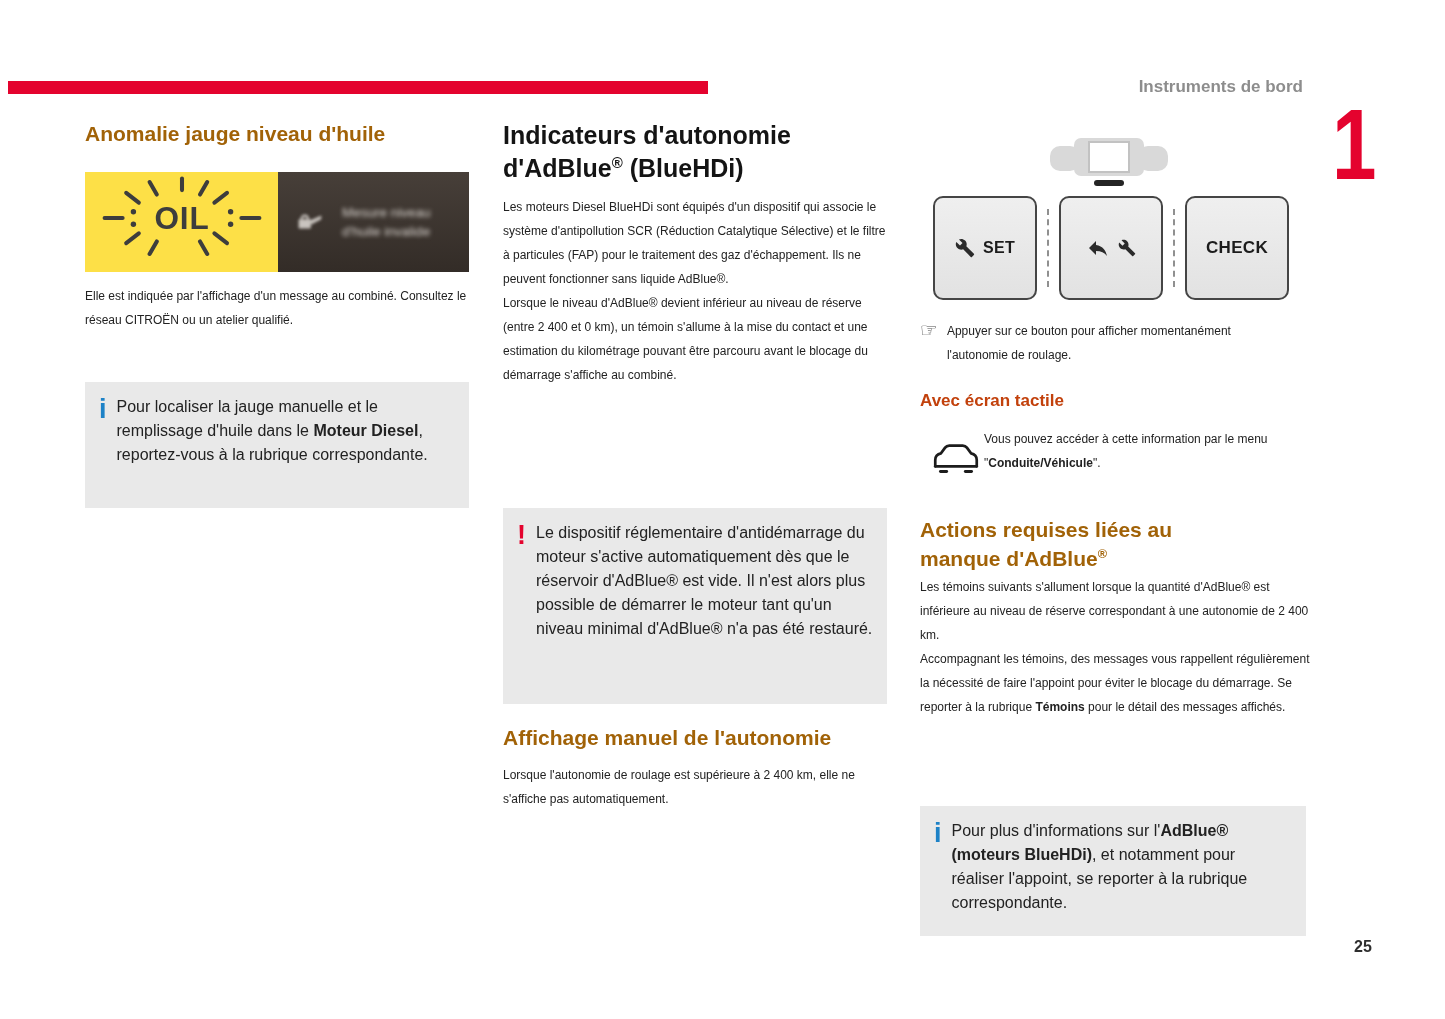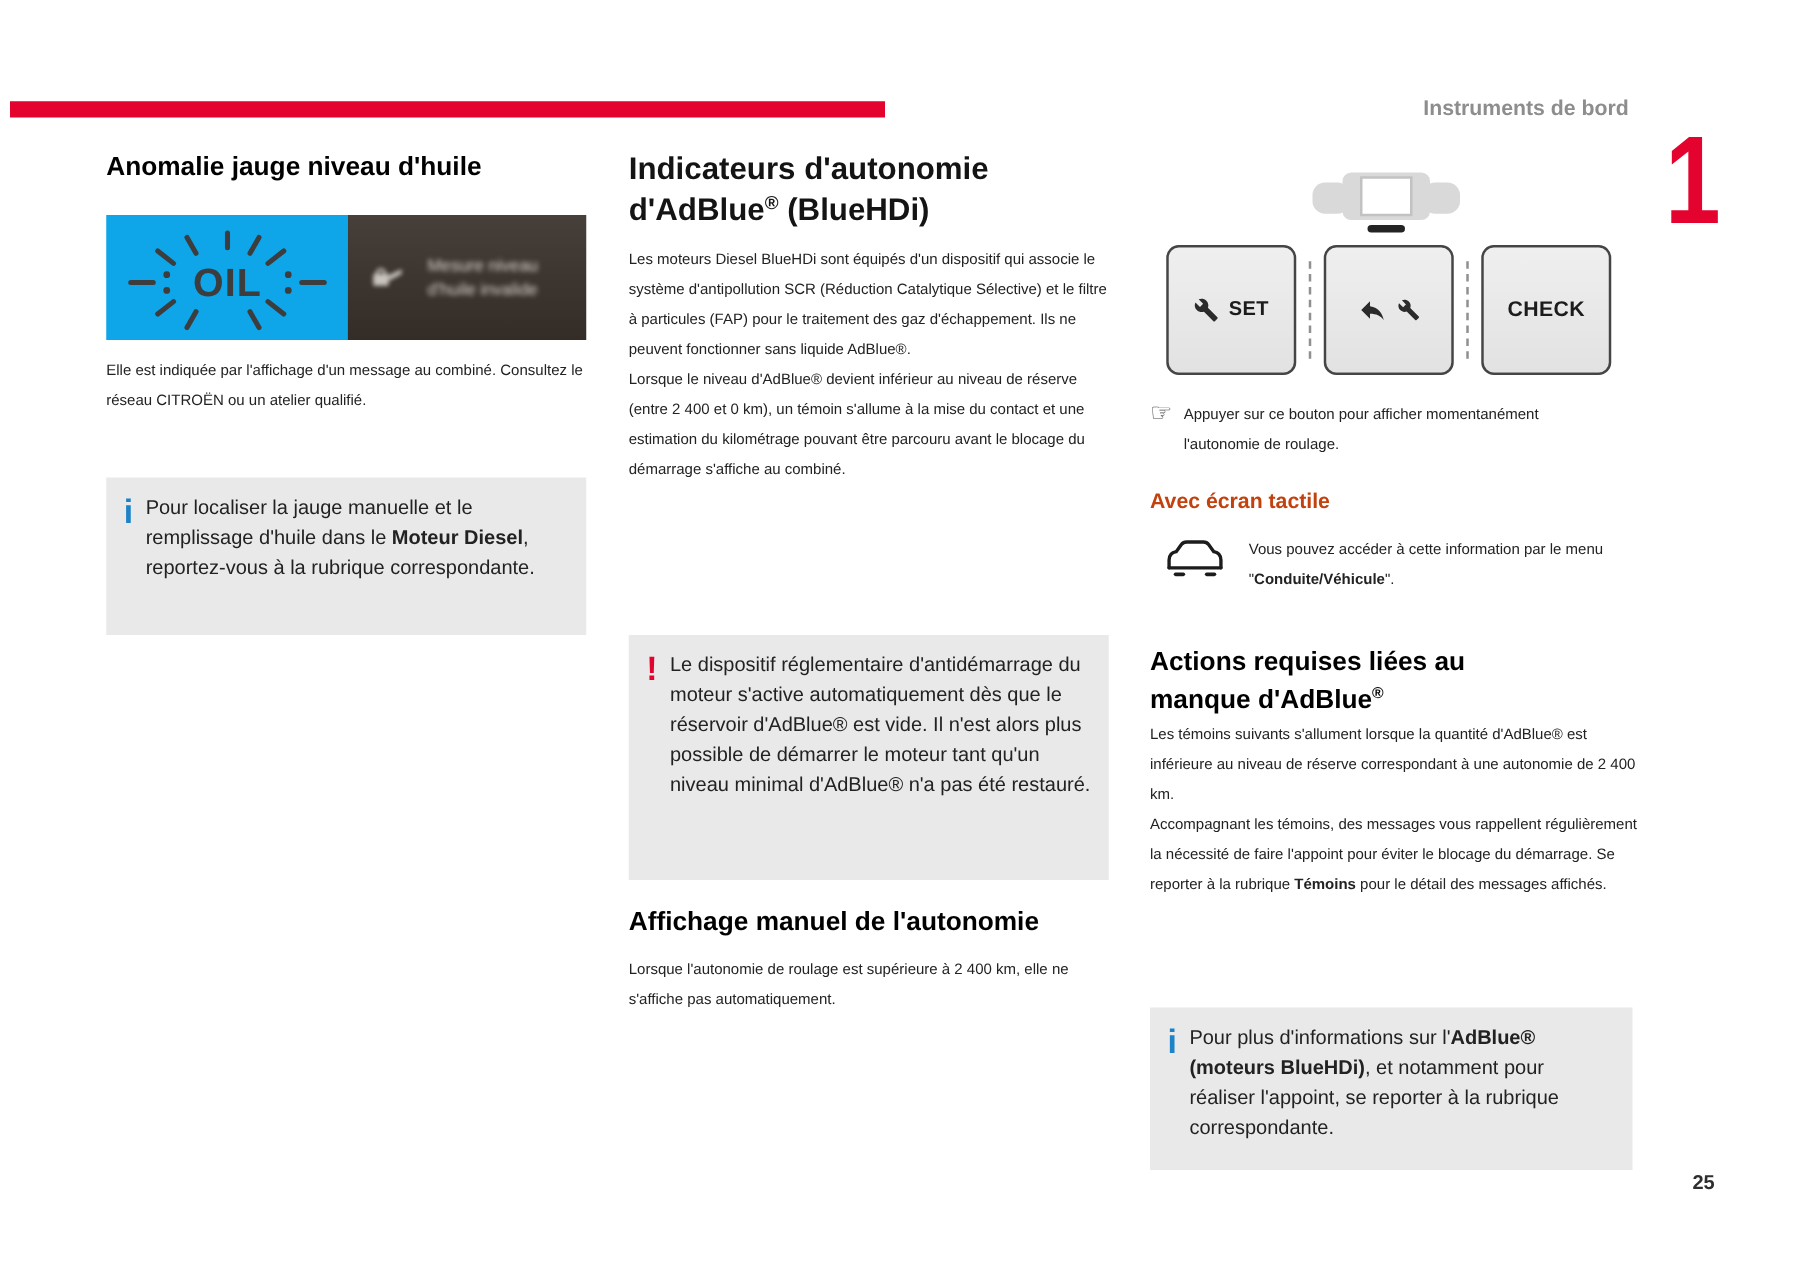--- a/index.html
+++ b/index.html
@@ -7,29 +7,29 @@
   .page {
     position:relative; width:1445px; height:1019px; background:#fff;
     font-family:"Liberation Sans", sans-serif; color:#1e1e1e; overflow:hidden;
   }
   .red-bar { position:absolute; left:8px; top:81px; width:700px; height:13px; background:#e4032e; }
   .header-label { position:absolute; top:77px; right:142px; font-size:17px; color:#8d8d8d;font-weight:bold; }
   .chapter-num {
     position:absolute; left:1332px; top:94px; font-size:100px; font-weight:bold;
     color:#e4032e; line-height:1; transform:scaleX(0.8); transform-origin:left top;
   }
-  .sec-heading { position:absolute; font-size:21px; font-weight:bold; color:#000000; line-height:25px; }
+  .sec-heading { position:absolute; font-size:21px; font-weight:bold; color:#a16207; line-height:25px; }
   .big-heading { position:absolute; font-size:25px; font-weight:bold; color:#141414; line-height:28px; }
   .body-text { position:absolute; font-size:12px; line-height:24px; color:#222; }
   .body-text p { margin:0; }
   sup { font-size:60%; }
 
   
   .figure { position:absolute; left:85px; top:172px; width:384px; height:100px; display:flex; }
-  .fig-left { width:193px; height:100px; background:#0ea5e9; display:flex; align-items:flex-end; justify-content:center; }
+  .fig-left { width:193px; height:100px; background:#fde047; display:flex; align-items:flex-start; justify-content:center; }
   .fig-right { width:191px; height:100px; background:linear-gradient(#473f39,#332c27); display:flex; align-items:center; padding-left:14px; }
   .panel-icon { filter:blur(1.5px); flex:0 0 auto; }
   .panel-text { filter:blur(2.2px); color:#d8d3ce; font-size:13.5px; line-height:19px; margin-left:16px; }
 
   
   .note-box { position:absolute; background:#e9e9e9; display:flex; align-items:flex-start; padding:13px 14px 13px 12px; }
   .note-marker { font-size:27px; font-weight:bold; line-height:24px; margin:2px 10px 0 2px; flex:0 0 auto; }
   .note-marker.info { color:#1d82c7; }
   .note-marker.warn { color:#e4032e; }
   .note-box .note-text { font-size:16px; line-height:24px; color:#222; }
@@ -42,21 +42,21 @@
     border:2px solid #454545; border-radius:10px;
     display:flex; align-items:center; justify-content:center; gap:8px;
     font-weight:bold; color:#1c1c1c;
   }
   .hw-button .btn-label { font-size:16px; letter-spacing:0.3px; }
   .hw-button.check .btn-label { font-size:17px; }
   .dash-sep { height:78px; border-left:2px dashed #909090; margin:0 10px; }
   .pointer-row { position:absolute; display:flex; align-items:flex-start; gap:9px; }
   .pointer-glyph { font-family:"DejaVu Sans", sans-serif; font-size:20px; color:#4a4a4a; line-height:22px; flex:0 0 auto; }
   .touch-heading { position:absolute; font-size:17px; font-weight:bold; color:#c2410c; }
-  .touch-row { position:absolute; display:flex; align-items:flex-start; gap:15px; }
+  .touch-row { position:absolute; display:flex; align-items:flex-end; }
   .touch-row svg { flex:0 0 auto; margin-top:2px; }
   .page-number { position:absolute; left:1354px; top:938px; font-size:16px; font-weight:bold; color:#2e2e2e; }
 </style>
 </head>
 <body>
 
 <div class="page">
 
   <div class="red-bar"></div>
   <div class="header-label">Instruments de bord</div>

